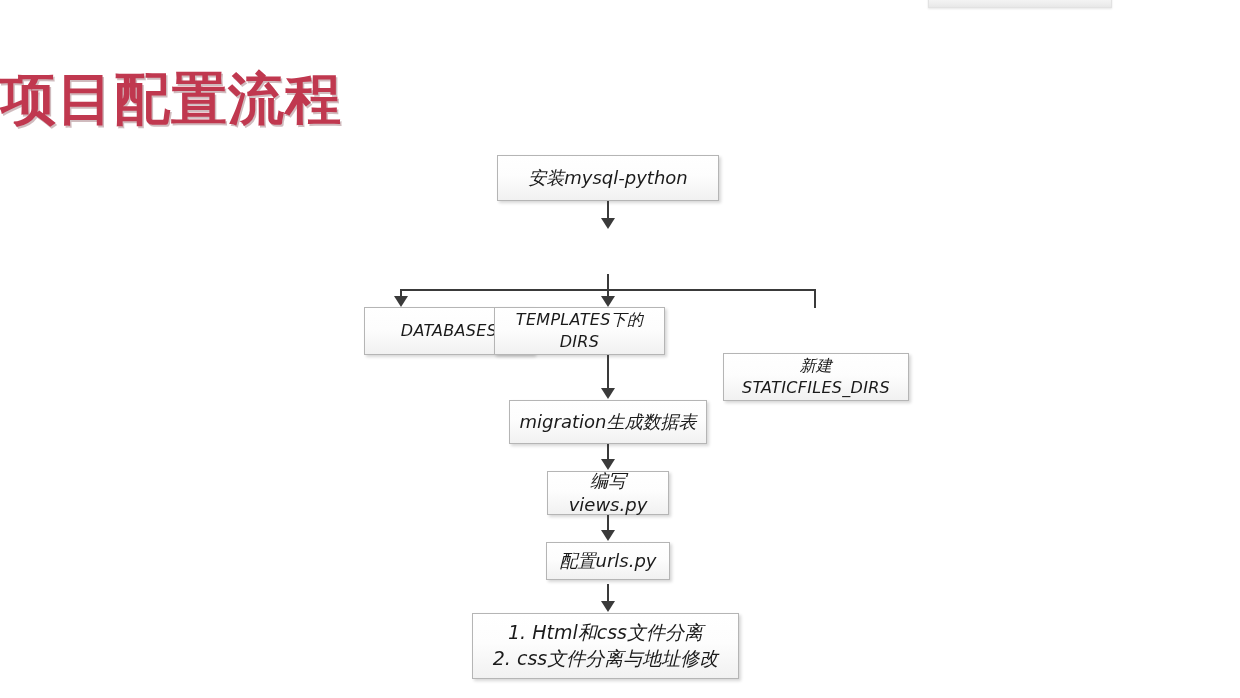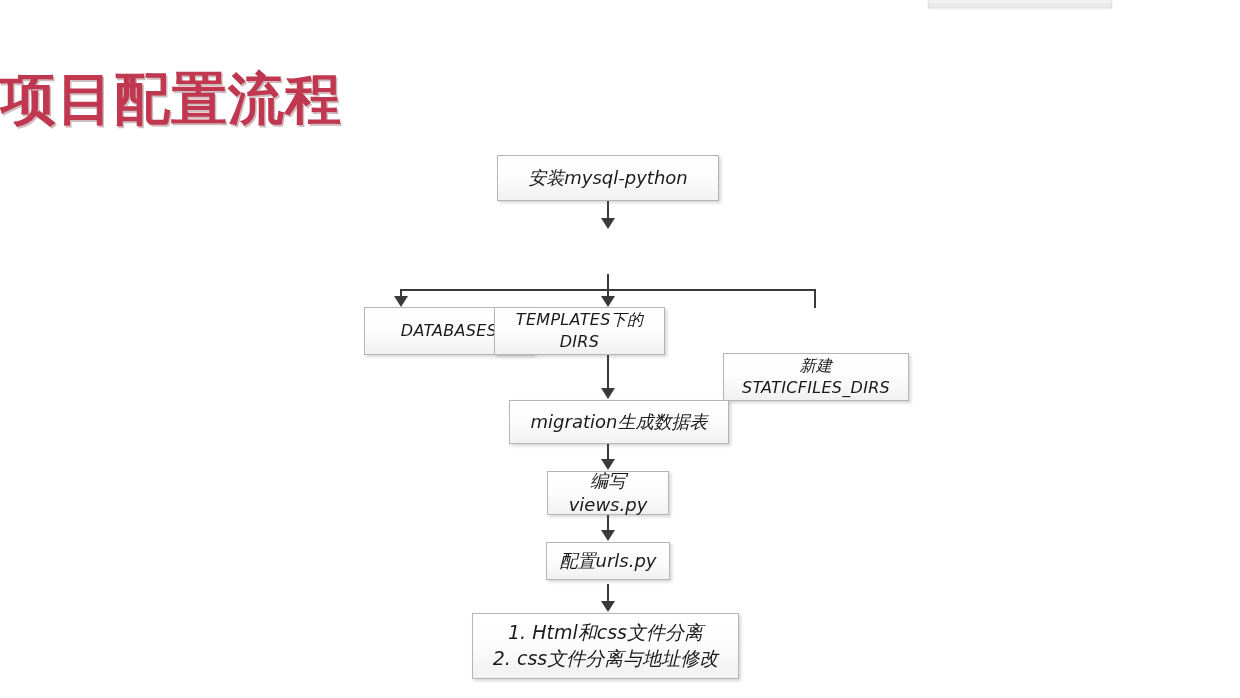--- a/index.html
+++ b/index.html
@@ -114,21 +114,21 @@
 
   <div class="node small-caps-label" style="left:317px; top:307px; width:170px; height:48px;margin-left:47px;">DATABASES</div>
 
   <div class="node small-caps-label" style="left:494px; top:307px; width:171px; height:48px;">TEMPLATES下的DIRS</div>
 
   <div class="node small-caps-label" style="left:723px; top:307px; width:186px; height:48px;margin-top:46px;">新建STATICFILES_DIRS</div>
 
   <div class="vline" style="left:607px; top:355px; height:35px;"></div>
   <div class="arrowhead" style="left:601px; top:388px;"></div>
 
-  <div class="node" style="left:509px; top:400px; width:220px; height:44px;">migration生成数据表</div>
+  <div class="node" style="left:509px; top:400px; width:198px; height:44px;">migration生成数据表</div>
 
   <div class="vline" style="left:607px; top:444px; height:16px;"></div>
   <div class="arrowhead" style="left:601px; top:459px;"></div>
 
   <div class="node" style="left:547px; top:471px; width:122px; height:44px;">编写views.py</div>
 
   <div class="vline" style="left:607px; top:515px; height:16px;"></div>
   <div class="arrowhead" style="left:601px; top:530px;"></div>
 
   <div class="node" style="left:546px; top:542px; width:124px; height:30px;text-align:center;">配置urls.py</div>

